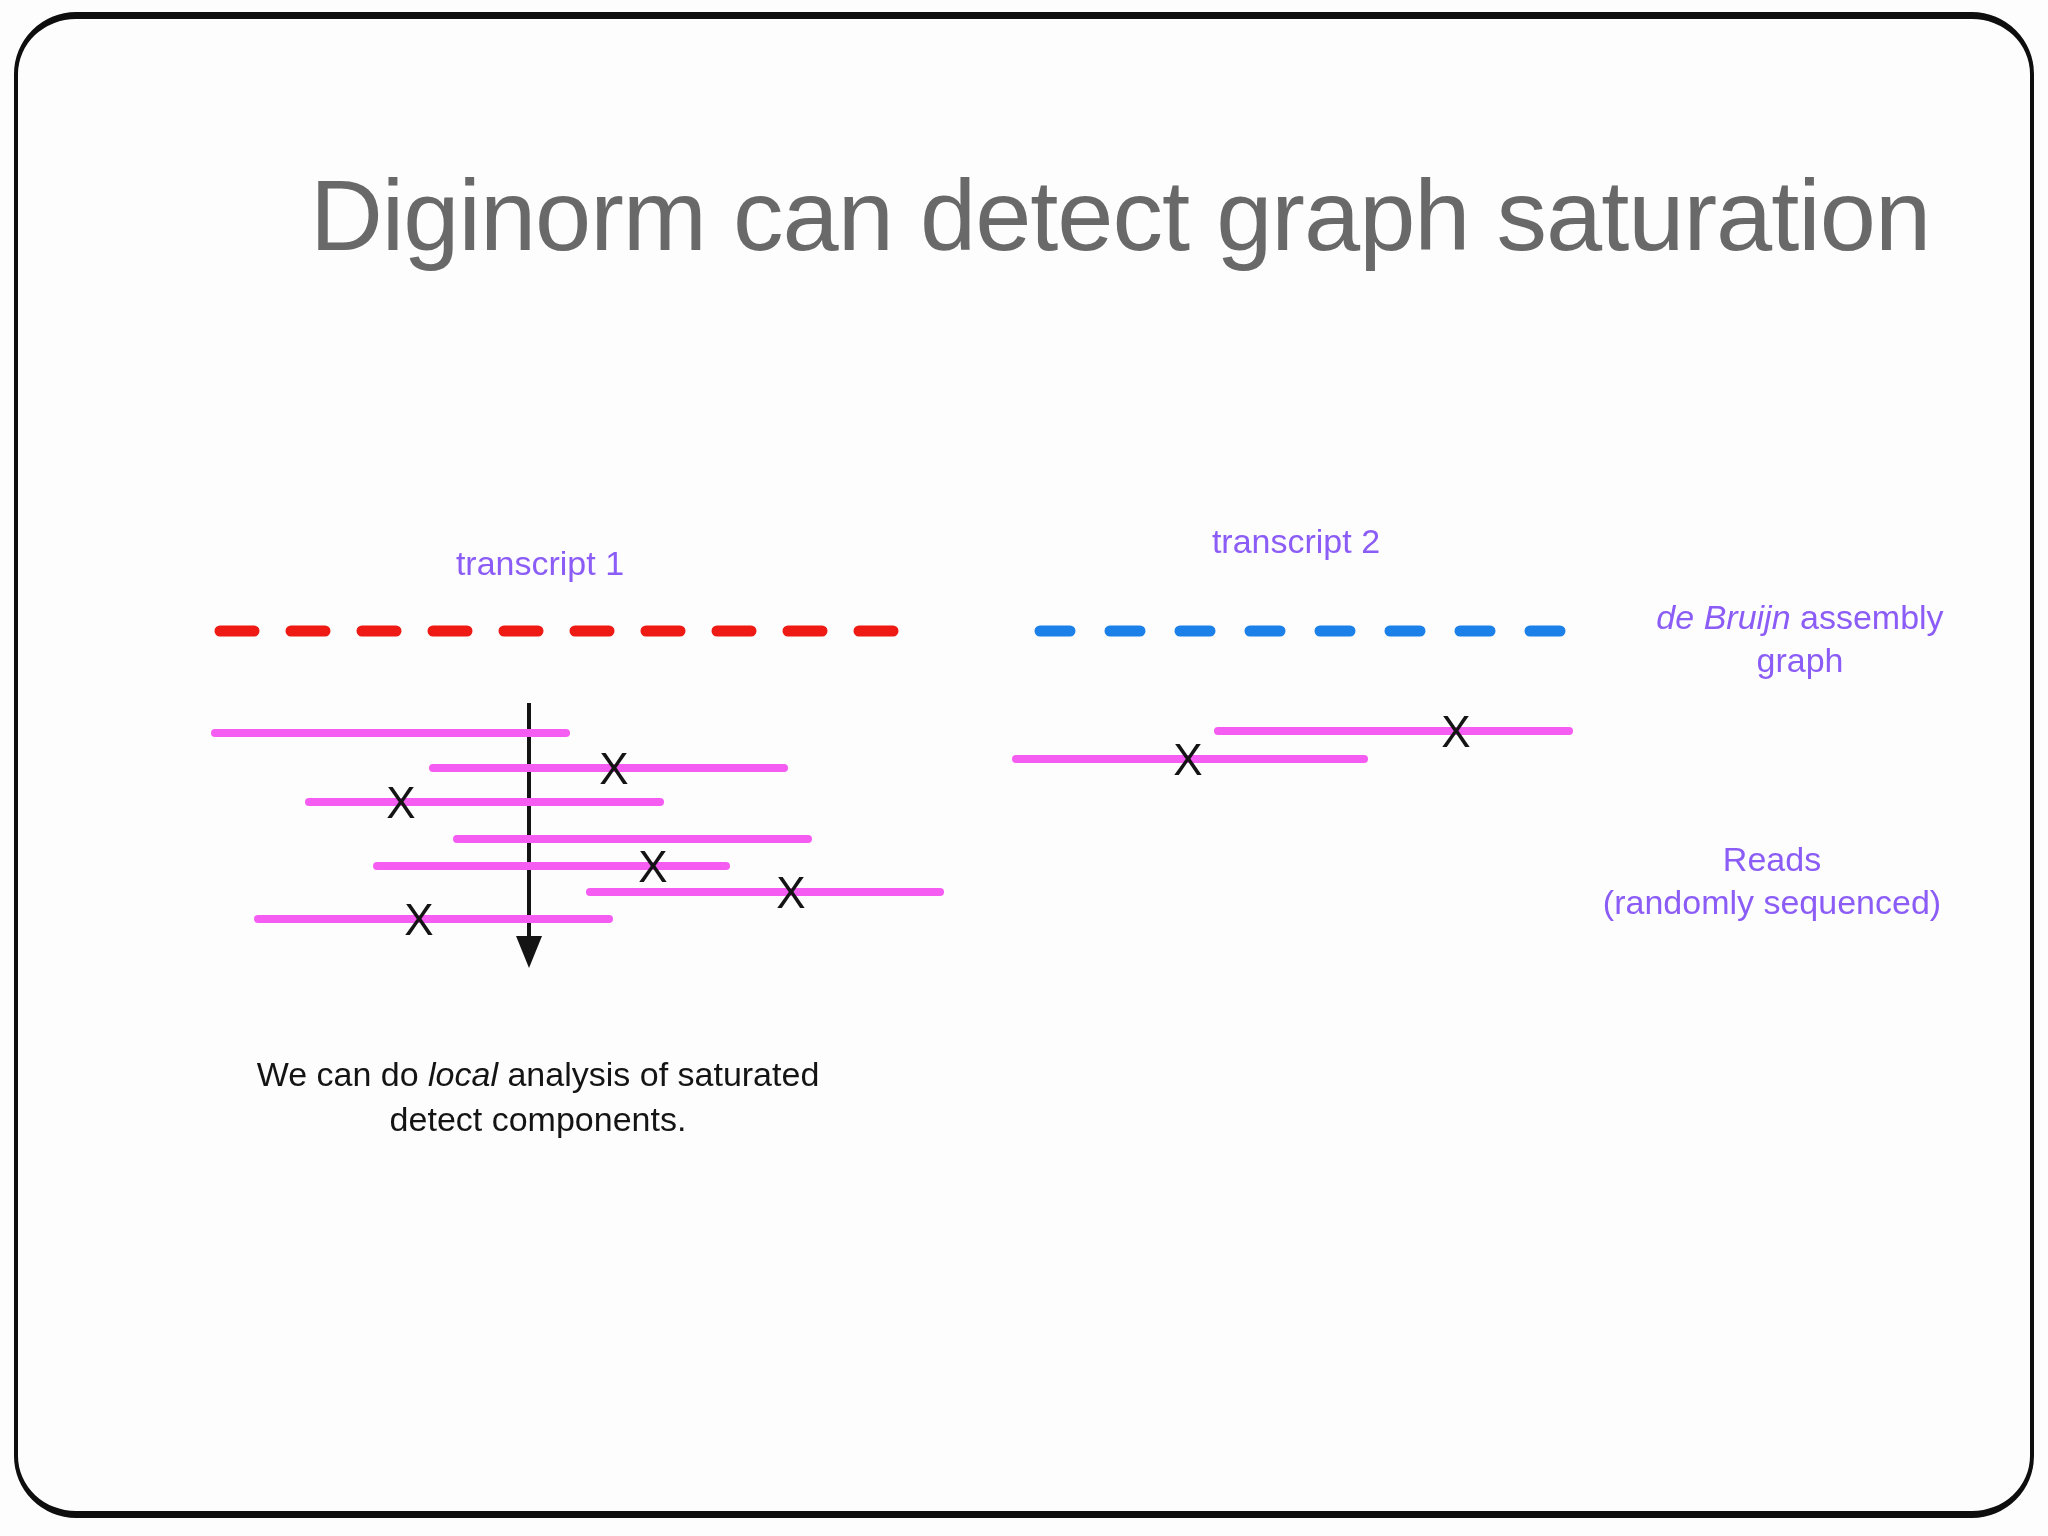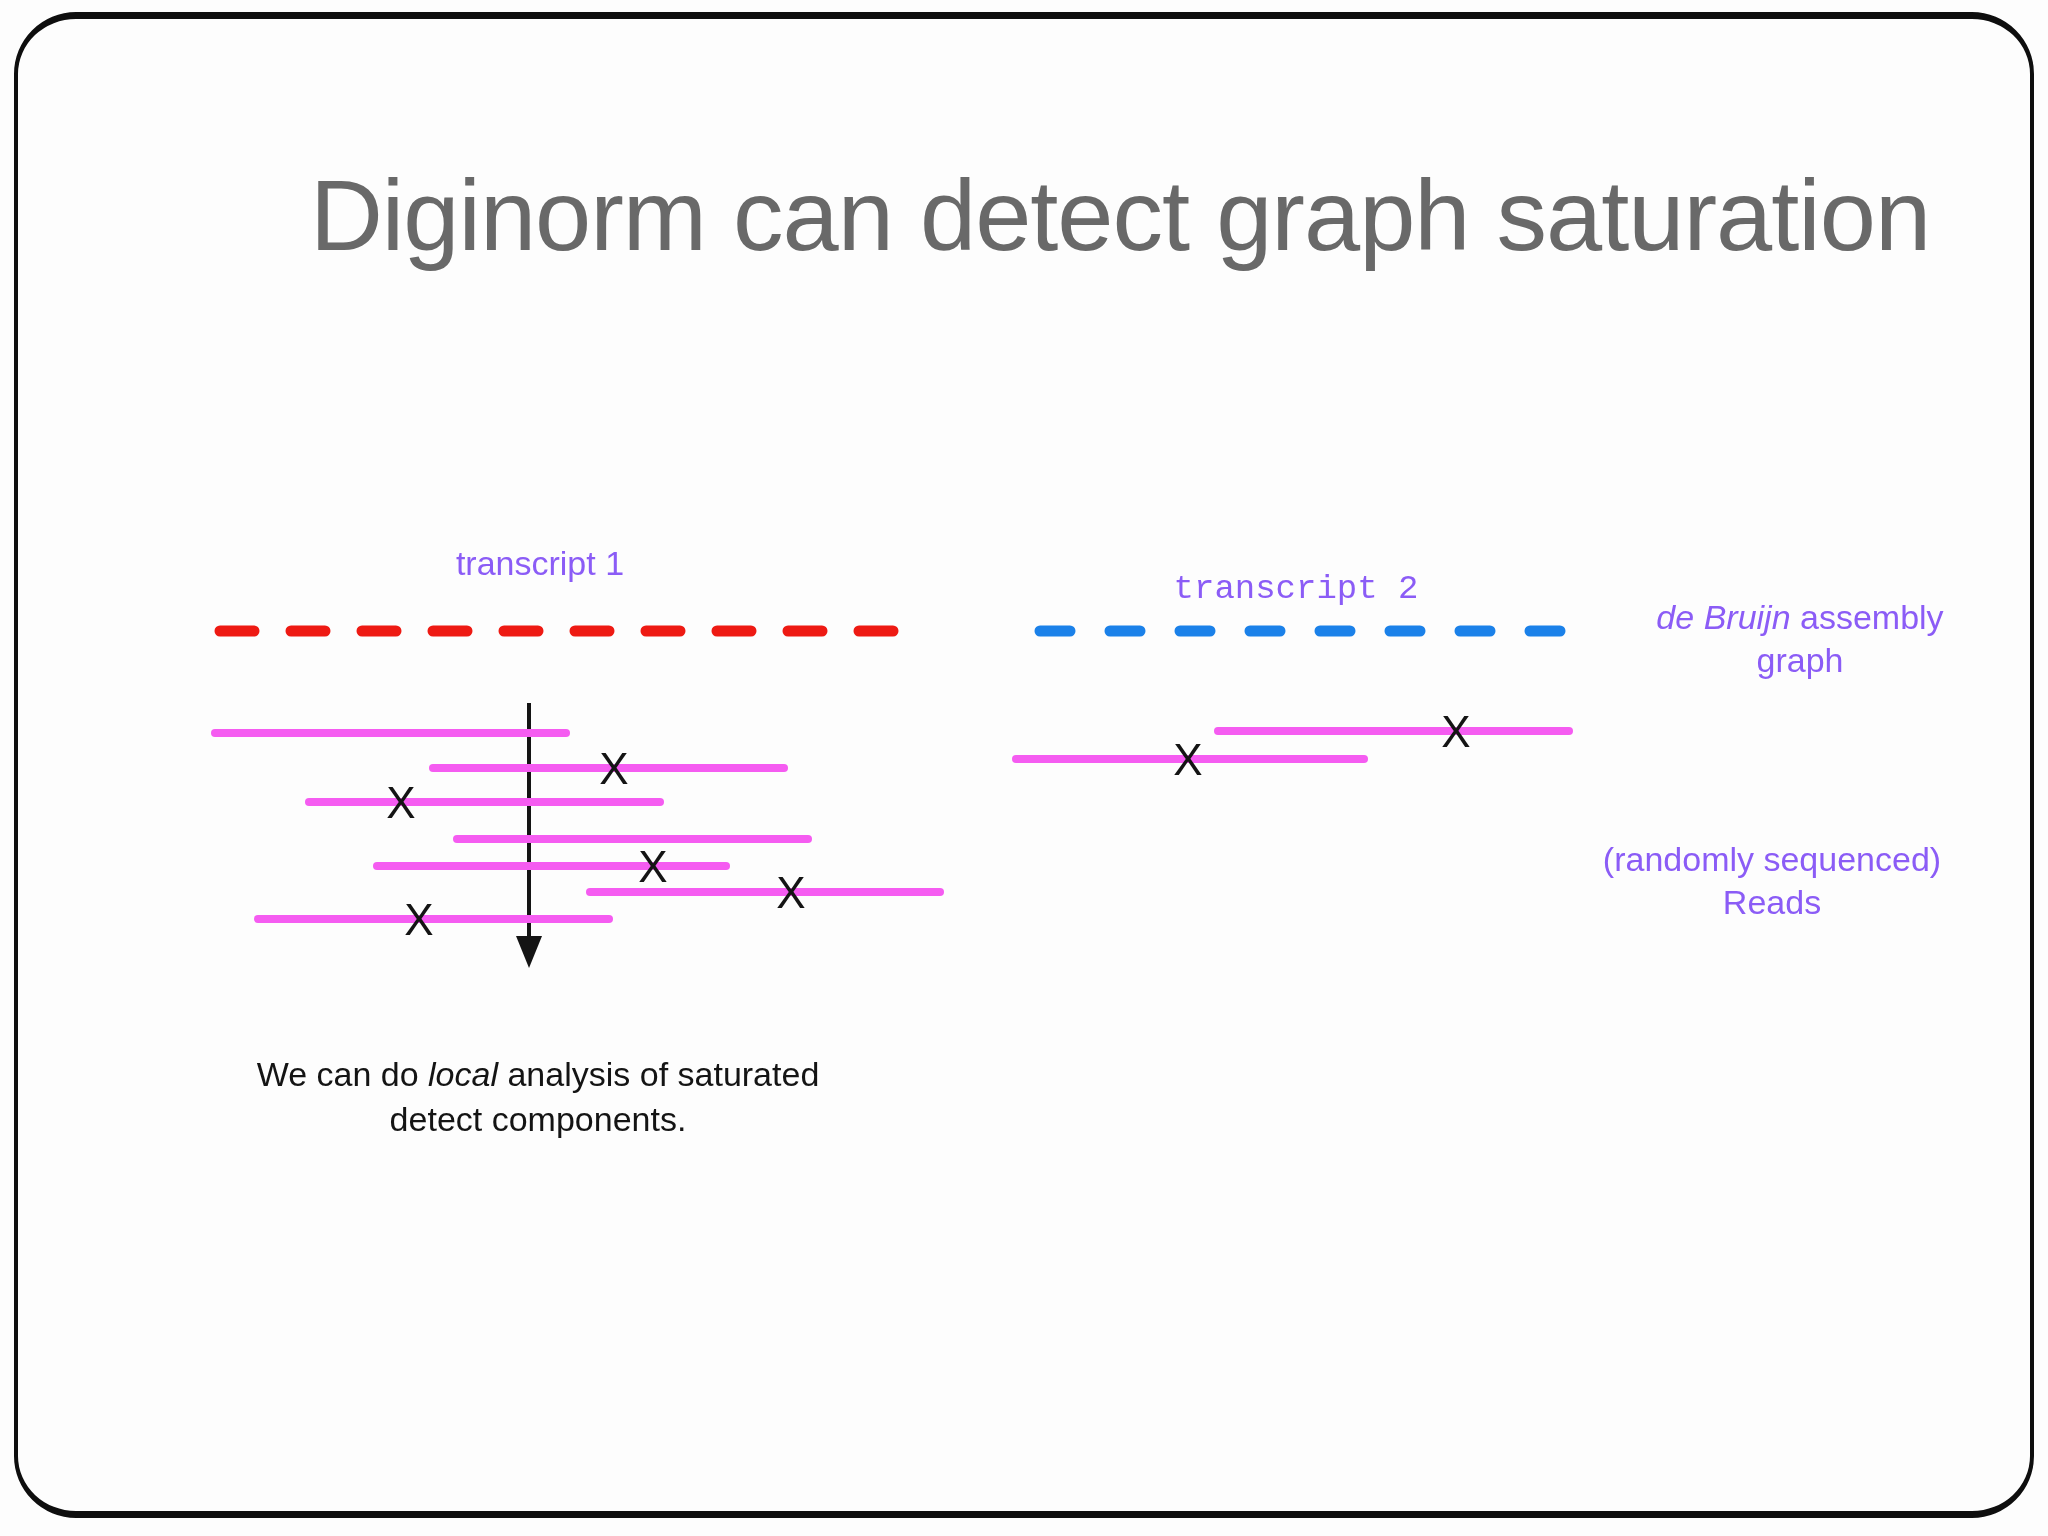--- a/index.html
+++ b/index.html
@@ -55,21 +55,21 @@
 <body>
 
 <div id="canvas">
 
   <div class="frame"></div>
 
   <div class="slide-title">Diginorm can detect graph saturation</div>
 
   <div class="small-label" style="left:540px; top:542px;">transcript 1</div>
 
-  <div class="small-label" style="left:1296px; top:568px;font-family:Liberation Mono, monospace;">transcript 2</div>
+  <div class="small-label" style="left:1296px; top:520px;">transcript 2</div>
 
   <svg id="diagram-svg" width="2048" height="1536">
       <line x1="220" y1="631" x2="900" y2="631" stroke="#ee1a13" stroke-width="11" stroke-linecap="round" stroke-dasharray="34 37"></line>
       <line x1="1040" y1="631" x2="1570" y2="631" stroke="#1b81e9" stroke-width="11" stroke-linecap="round" stroke-dasharray="30 40"></line>
       <line x1="529" y1="703" x2="529" y2="936" stroke="#141414" stroke-width="4"></line>
       <polygon points="516,936 542,936 529,968" fill="#141414"></polygon>
       <line x1="215" y1="733" x2="566" y2="733" stroke="#f55cf1" stroke-width="8" stroke-linecap="round"></line>
       <line x1="433" y1="768" x2="784" y2="768" stroke="#f55cf1" stroke-width="8" stroke-linecap="round"></line>
       <text x="614" y="784" fill="#141414" font-size="44" font-family="&quot;Liberation Sans&quot;, sans-serif" text-anchor="middle">X</text>
       <line x1="309" y1="802" x2="660" y2="802" stroke="#f55cf1" stroke-width="8" stroke-linecap="round"></line>
@@ -86,22 +86,22 @@
       <line x1="1016" y1="759" x2="1364" y2="759" stroke="#f55cf1" stroke-width="8" stroke-linecap="round"></line>
       <text x="1188" y="775" fill="#141414" font-size="44" font-family="&quot;Liberation Sans&quot;, sans-serif" text-anchor="middle">X</text>
     </svg>
 
   <div class="small-label" style="left:1800px; top:596px;">
     <div><span class="it">de Bruijn</span><span> assembly</span></div>
     <div>graph</div>
   </div>
 
   <div class="small-label" style="left:1772px; top:838px;">
+    <div>Reads</div>
     <div>(randomly sequenced)</div>
-    <div>Reads</div>
   </div>
 
   <div class="caption" style="left:538px; top:1052px;">
     <div><span>We can do </span><span class="it">local</span><span> analysis of saturated</span></div>
     <div>detect components.</div>
   </div>
 
 </div>
 
 </body></html>

